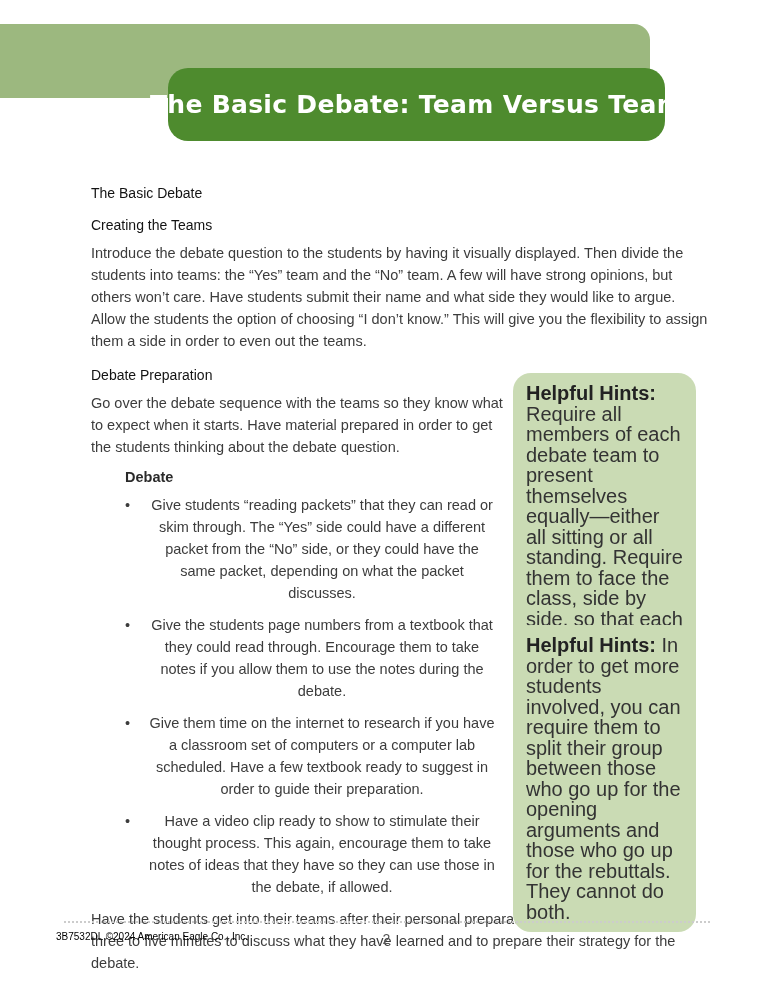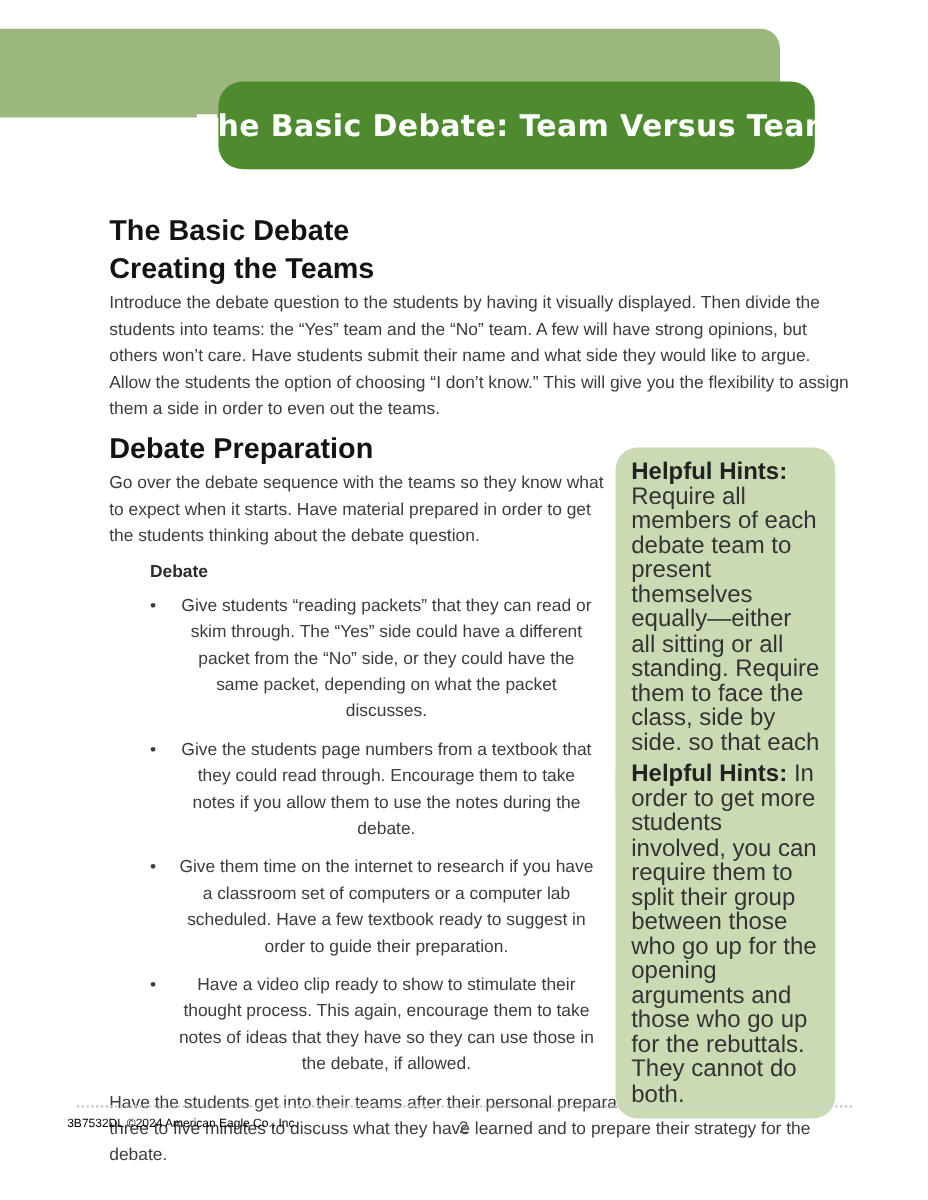--- a/index.html
+++ b/index.html
@@ -12,38 +12,38 @@
     overflow:hidden;
   }
   .page{position:absolute;inset:0;}
 
   
   .accent-bar{
     position:absolute;left:-18px;top:24px;width:668px;height:74px;
     background:#9cb87f;border-radius:16px;
   }
   .title-banner{
-    position:absolute;left:182px;top:68px;width:497px;height:73px;
+    position:absolute;left:168px;top:68px;width:497px;height:73px;
     background:#4e8b2e;border-radius:20px;
     display:flex;align-items:center;justify-content:center;
   }
   .title-banner span{
     color:#ffffff;font-size:25px;font-weight:bold;
     font-family:"DejaVu Sans", sans-serif;
     letter-spacing:0.3px;white-space:nowrap;
   }
 
   
   .content{
     position:absolute;left:91px;top:180px;width:618px;
     font-size:14.5px;line-height:22px;
   }
   .content h2{
-    font-size:24px;line-height:26px;color:#131313;
-    margin:0 0 4px 0;font-weight:bold;
+    font-size:14px;line-height:26px;color:#131313;
+    margin:0 0 4px 0;font-weight:normal;
     font-family:"Liberation Sans", sans-serif;
   }
   .content p{margin:0 0 10px 0;}
   .content p.full{width:618px;}
   .content h2.h-teams{margin-top:6px;}
   .content h2.h-prep{margin-top:10px;}
   .content p.narrow{width:412px;margin-bottom:6px;}
   .options-label{
     font-weight:bold;color:#2a2a2a;
     margin:8px 0 6px 34px;

